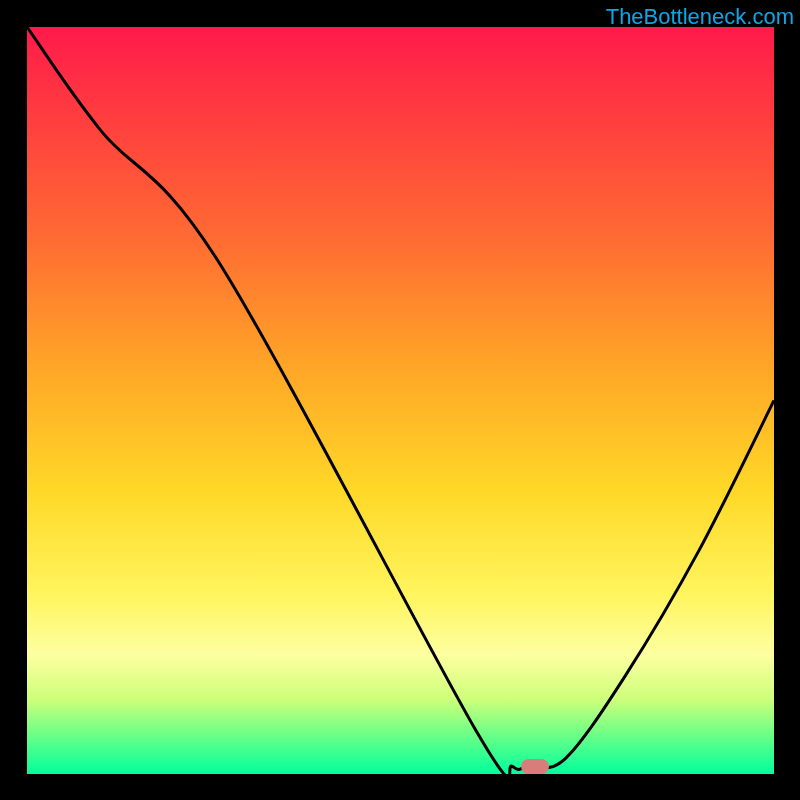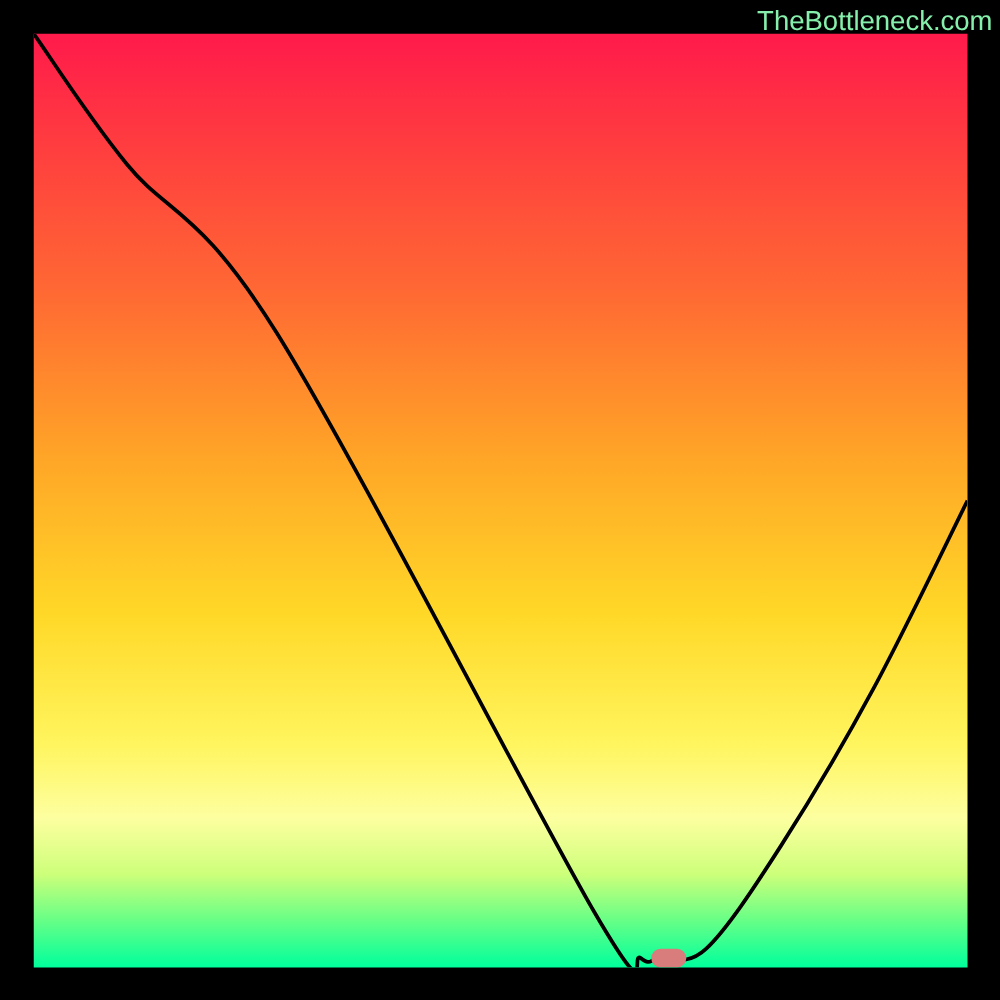--- a/index.html
+++ b/index.html
@@ -52,21 +52,21 @@
     height: 15px;
     background: #d97c7c;
     border-radius: 8px;
   }
   .watermark {
     position: absolute;
     top: 4px;
     right: 6px;
     font-family: Arial, Helvetica, sans-serif;
     font-size: 22px;
-    color: #86efac;
+    color: #0ea5e9;
     letter-spacing: 0px;
     user-select: none;
   }
 </style>
 </head>
 <body>
 
 <div class="frame">
   <div class="plot-area">
     <svg class="curve" viewBox="0 0 747 747" preserveAspectRatio="none">

